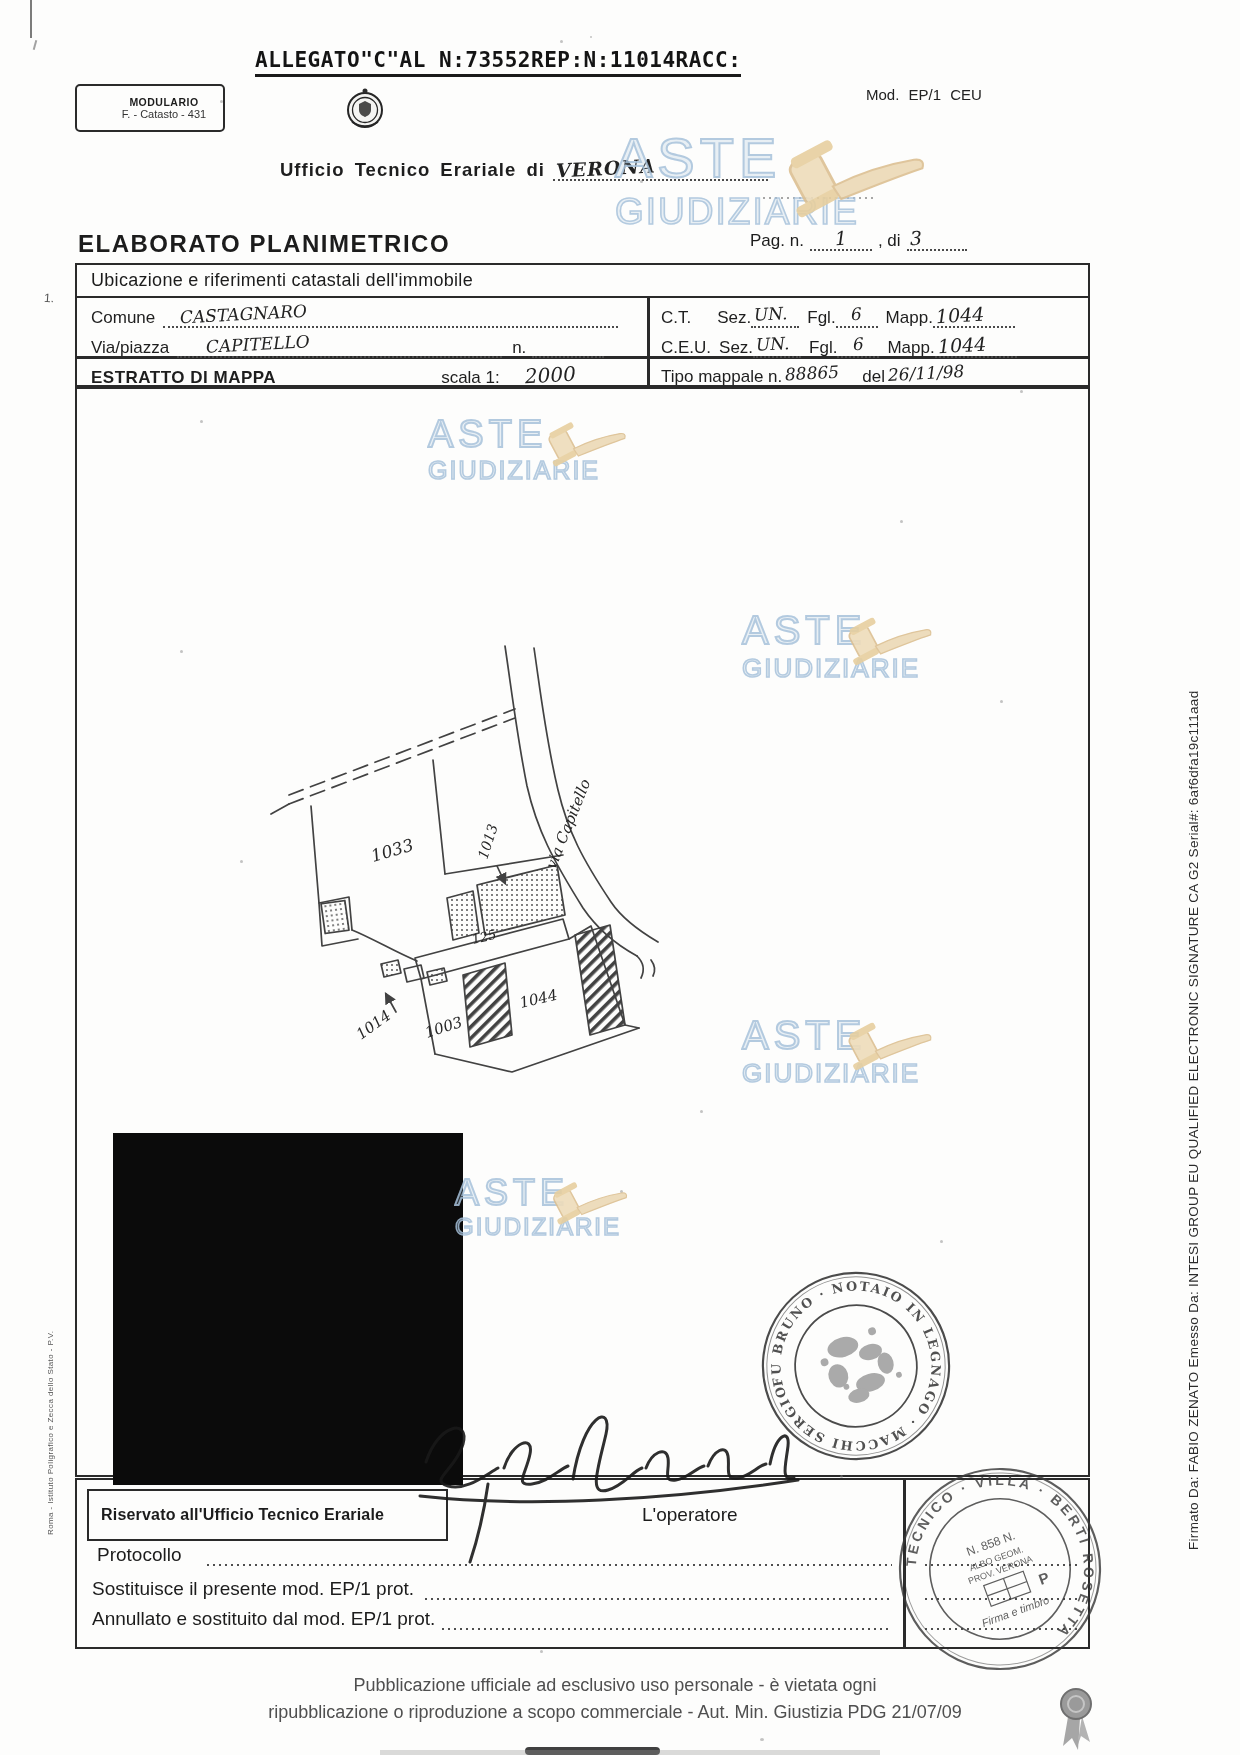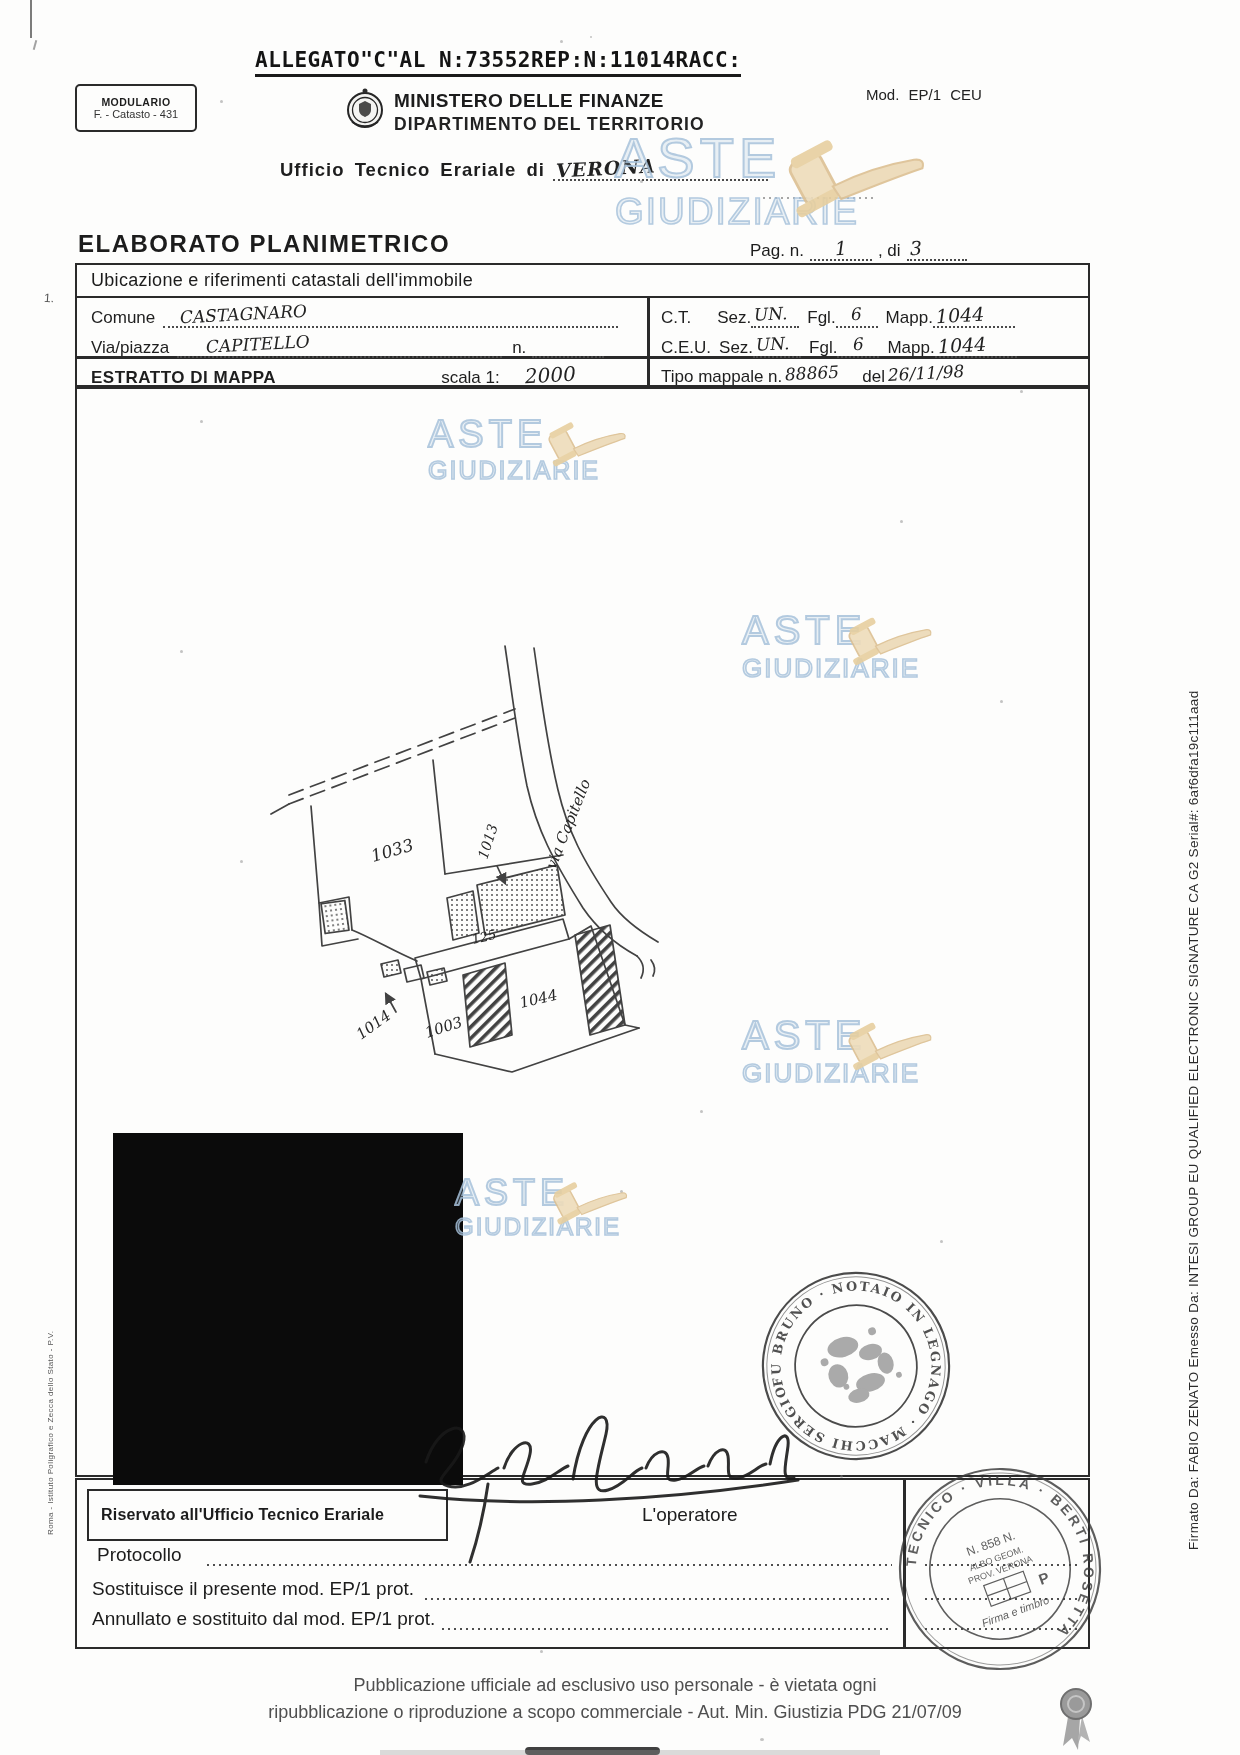--- a/index.html
+++ b/index.html
@@ -4,21 +4,21 @@
 <style>
   html,body { margin:0; padding:0; background:#ffffff; }
   .page { position:relative; width:1240px; height:1755px; background:#fdfdfc;
           overflow:hidden; font-family:"Liberation Sans",sans-serif; color:#1c1c1c; }
   .abs { position:absolute; }
 
   
   .allegato { font-family:"DejaVu Sans Mono",monospace; font-weight:bold; font-size:21px;
               letter-spacing:.5px; border-bottom:3px solid #1a1a1a; padding-bottom:2px; color:#141414;}
   .modbox { width:118px; height:44px; border:2px solid #2a2a2a; border-radius:5px;
-            display:flex; flex-direction:column; align-items:center; justify-content:center; }
+            display:flex; flex-direction:column; align-items:center; justify-content:center;padding-left:28px; }
   .modbox .l1 { font-size:10.5px; font-weight:bold; letter-spacing:.5px;}
   .modbox .l2 { font-size:11px; color:#333; }
   .min1 { font-size:19px; font-weight:bold; letter-spacing:.4px; }
   .min2 { font-size:17.5px; font-weight:600; letter-spacing:1px; color:#222; margin-top:2px;}
   .modceu { font-size:15px; font-weight:500; word-spacing:5px; color:#222;}
   .ufficio { font-size:18.5px; letter-spacing:1px; word-spacing:4px; display:flex; align-items:flex-end; gap:8px;}
   .title { font-size:24px; font-weight:bold; letter-spacing:1.5px; }
   .pagrow { display:flex; align-items:flex-end; gap:6px; font-size:17px; }
 
   
@@ -106,43 +106,39 @@
   </div>
 
   <svg class="abs" style="left:344px;top:86px;" width="42" height="48" viewBox="0 0 42 48">
     <circle cx="21" cy="24" r="17" fill="#f4f4f2" stroke="#262626" stroke-width="2"></circle>
     <circle cx="21" cy="24" r="12.5" fill="none" stroke="#262626" stroke-width="1.3"></circle>
     <path d="M21,15 l6,3 v6 c0,5 -6,7 -6,7 c0,0 -6,-2 -6,-7 v-6 z" fill="#2c2c2c" opacity=".85"></path>
     <circle cx="21" cy="5" r="2.5" fill="#2c2c2c"></circle>
     <path d="M8,36 q13,8 26,0" fill="none" stroke="#262626" stroke-width="1.5"></path>
   </svg>
 
-  <div class="abs" style="left:394px;top:90px;">
-    <div class="min1">MINISTERO DELLE FINANZE</div>
-    <div class="min2">DIPARTIMENTO DEL TERRITORIO</div>
-  </div>
 
   <div class="abs modceu" style="left:866px;top:86px;">Mod. EP/1 CEU</div>
 
   <div class="abs ufficio" style="left:280px;top:158px;font-weight:bold;">
     <span class="lbl">Ufficio Tecnico Erariale di</span>
     <span class="dotval" style="width:215px"><span class="hand">VERONA</span></span>
   </div>
 
   <div class="abs" style="left:615px;top:130px;z-index:6">
     <div class="wm-aste" style="font-size:56px">ASTE</div>
     <div class="wm-giud" style="font-size:37px;margin-top:7px">GIUDIZIARIE</div>
   </div>
   <svg class="abs gavel" style="left:788px;top:136px;z-index:6" width="140" height="84" viewBox="0 0 100 60">
       <use href="#gavel-shape"></use>
     </svg>
   <div class="abs dotline" style="left:763px;top:197px;width:110px;opacity:.5"></div>
 
   <div class="abs title" style="left:78px;top:230px;">ELABORATO PLANIMETRICO</div>
-  <div class="abs pagrow" style="left:750px;top:238px;">
+  <div class="abs pagrow" style="left:750px;top:228px;">
     <span>Pag. n.</span>
     <span class="dotval" style="width:62px;text-align:center"><span class="hand">1</span></span>
     <span>, di</span>
     <span class="dotval" style="width:60px"><span class="hand">3</span></span>
   </div>
 
   <div class="reftable">
     <div class="rt-caption">Ubicazione e riferimenti catastali dell'immobile</div>
     <div class="rt-vdiv"></div>
     <div class="rt-hline"></div>

